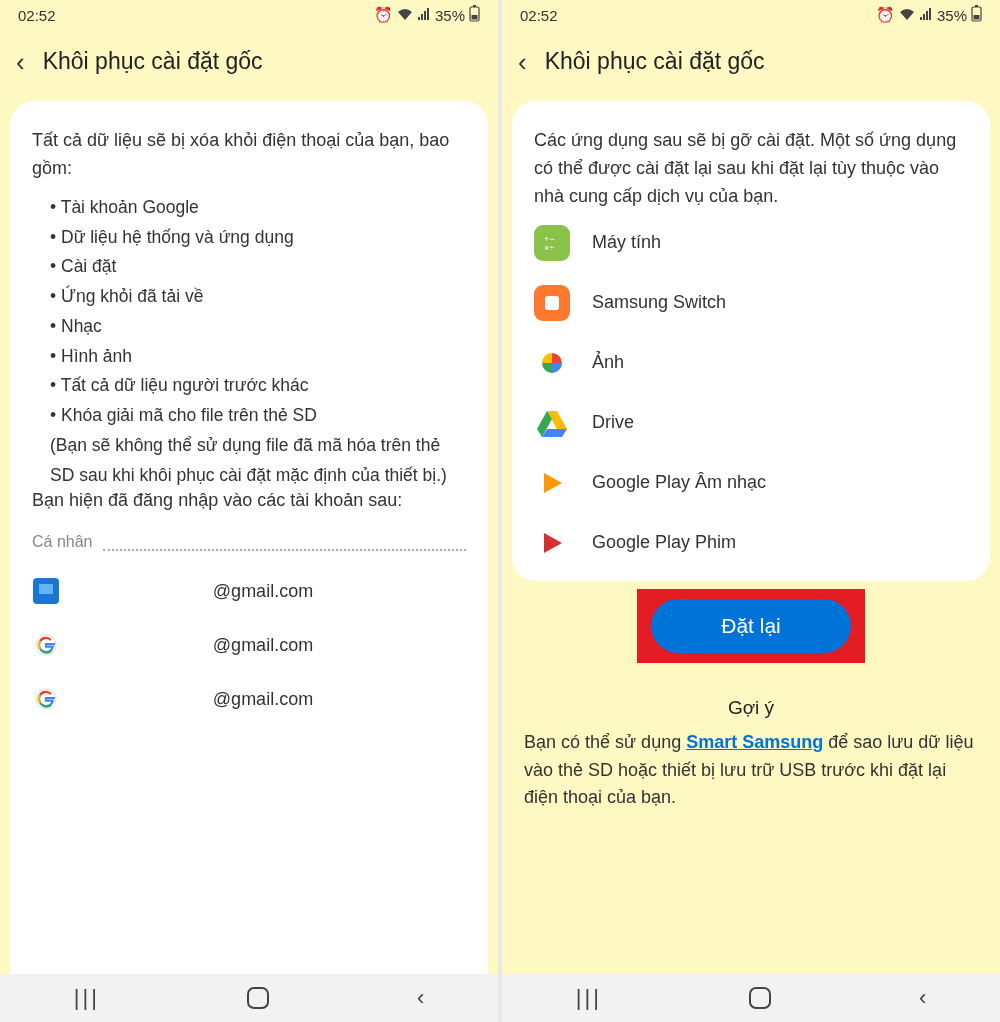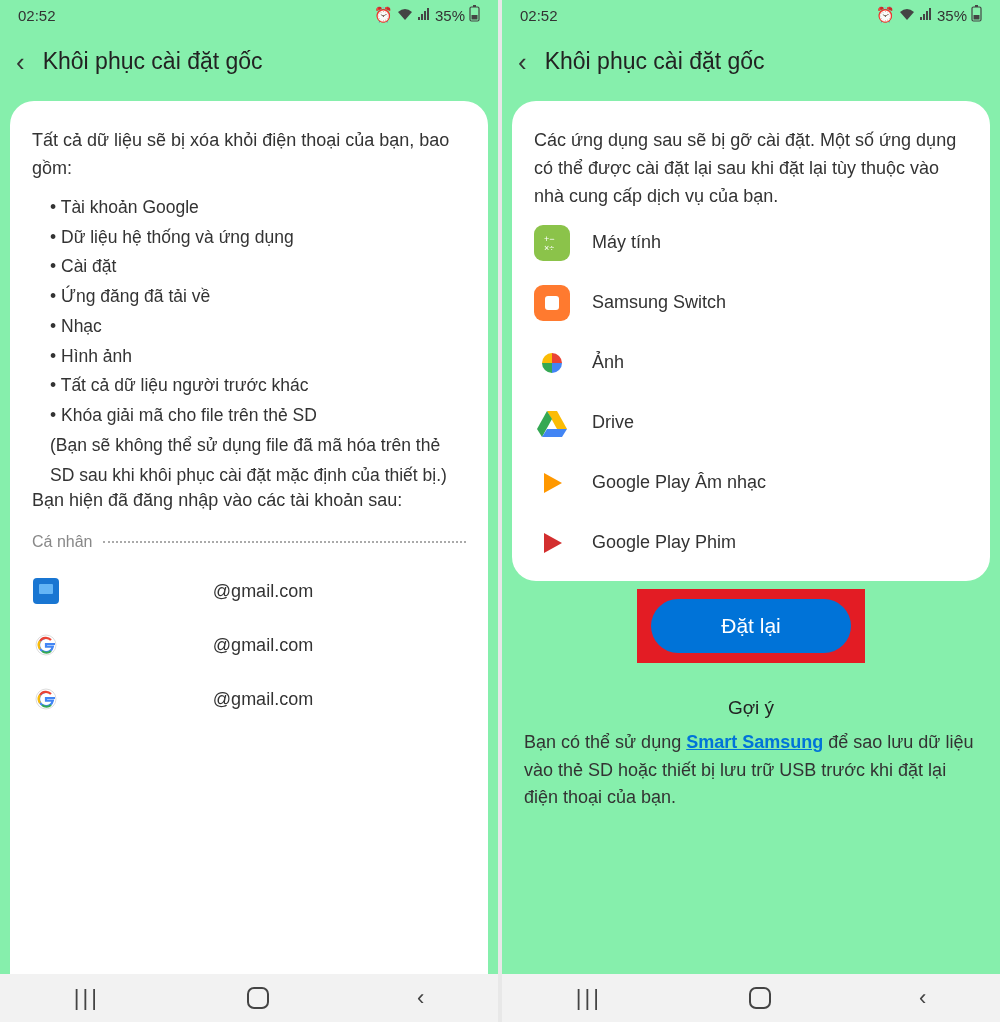--- a/index.html
+++ b/index.html
@@ -7,21 +7,21 @@
     background: #e8e8e8;
     font-family: 'Comic Sans MS', cursive, sans-serif;
     display: flex;
     gap: 4px;
     width: 1000px;
     height: 1022px;
   }
   .phone {
     width: 498px;
     height: 1022px;
-    background: #86efac;
+    background: #fef9c3;
     display: flex;
     flex-direction: column;
     position: relative;
   }
   .statusbar {
     height: 30px;
     display: flex;
     justify-content: space-between;
     align-items: center;
     padding: 0 18px;
@@ -74,21 +74,21 @@
     color: #333;
     line-height: 1.7;
     padding-left: 18px;
   }
   .signed {
     font-size: 18px;
     color: #333;
   }
   .personal-sep {
     display: flex;
-    align-items: center;
+    align-items: flex-end;
     margin-top: 22px;
     gap: 10px;
   }
   .personal-label { font-size: 16px; color: #888; }
   .dots {
     flex: 1;
     border-bottom: 2px dotted #aaa;
     height: 1px;
   }
   .acct {
@@ -208,21 +208,21 @@
   <div class="header">
     <span class="back-arrow">‹</span>
     <span class="page-title">Khôi phục cài đặt gốc</span>
   </div>
   <div class="card" style="flex:1;overflow:hidden;">
     <div class="desc">Tất cả dữ liệu sẽ bị xóa khỏi điện thoại của bạn, bao gồm:</div>
     <ul class="bullet-list">
       <li>Tài khoản Google</li>
       <li>Dữ liệu hệ thống và ứng dụng</li>
       <li>Cài đặt</li>
-      <li>Ứng đăng đã tải về</li>
+      <li>Ứng khỏi đã tải về</li>
       <li>Nhạc</li>
       <li>Hình ảnh</li>
       <li>Tất cả dữ liệu người trước khác</li>
       <li>Khóa giải mã cho file trên thẻ SD</li>
     </ul>
     <div class="sd-note">(Bạn sẽ không thể sử dụng file đã mã hóa trên thẻ SD sau khi khôi phục cài đặt mặc định của thiết bị.)</div>
     <div class="signed">Bạn hiện đã đăng nhập vào các tài khoản sau:</div>
     <div class="personal-sep">
       <span class="personal-label">Cá nhân</span>
       <span class="dots"></span>

